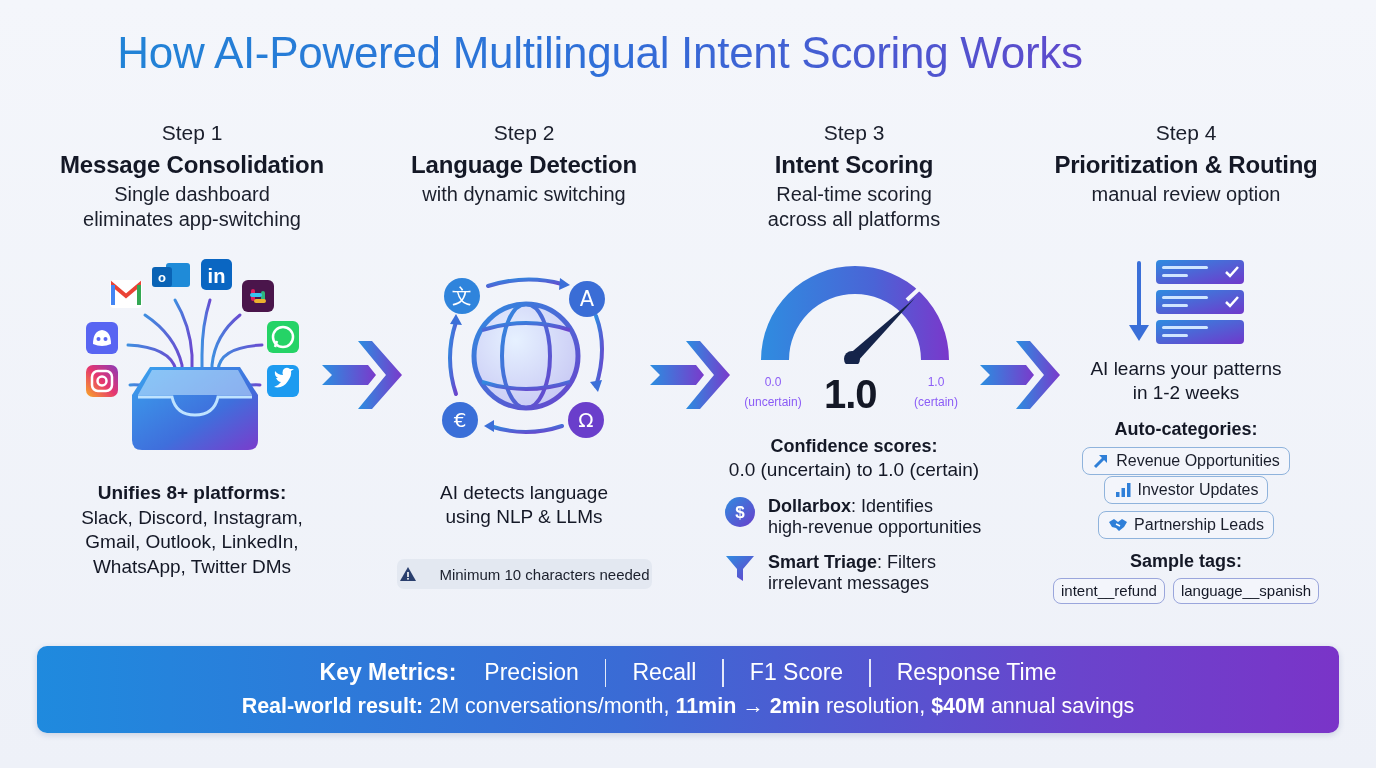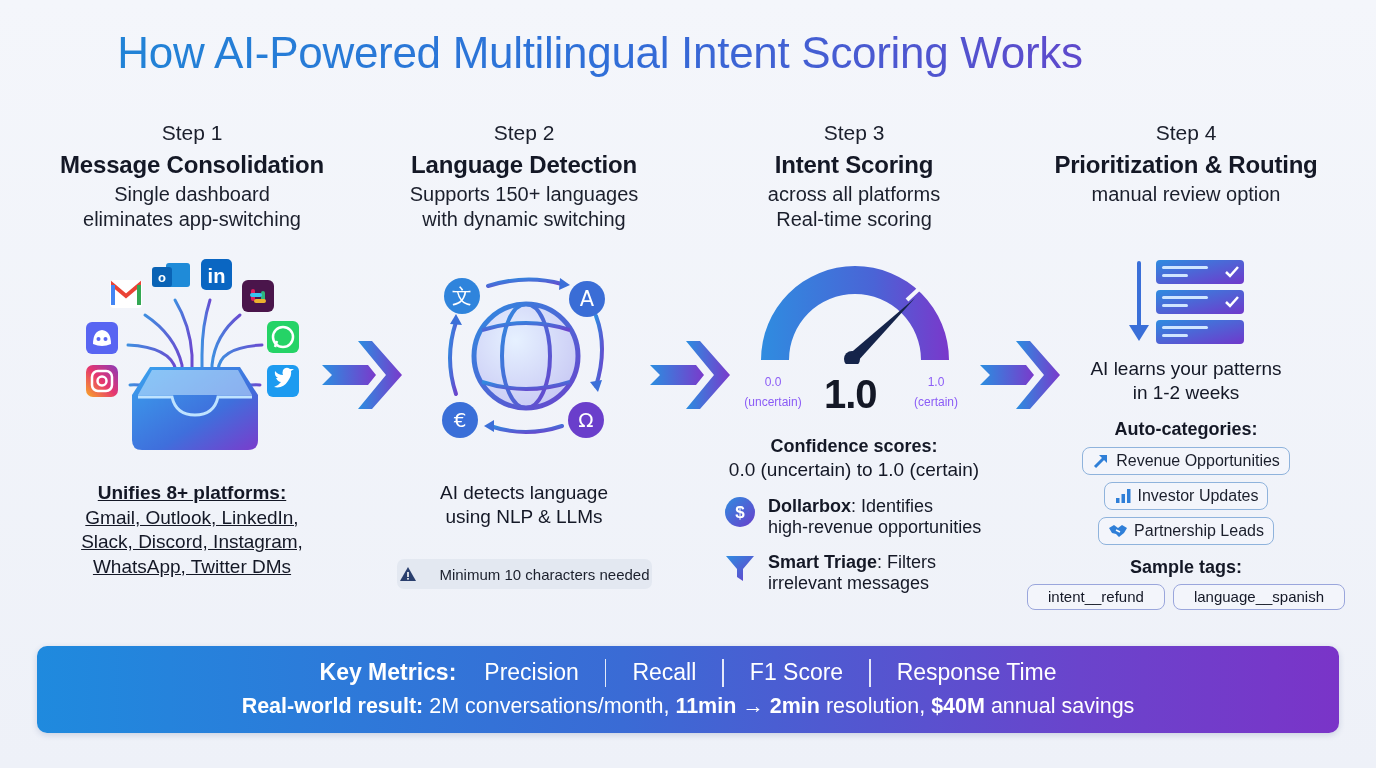--- a/index.html
+++ b/index.html
@@ -26,21 +26,21 @@
   .s4 { left: 1036px; width: 300px; }
 
   .arrow { position: absolute; width: 84px; height: 76px; }
   .a1 { left: 320px; top: 337px; }
   .a2 { left: 648px; top: 337px; }
   .a3 { left: 978px; top: 337px; }
 
   .abs { position: absolute; }
   .center-text { text-align: center; }
 
-  .platforms { left: 42px; top: 481px; width: 300px; font-size: 19px; line-height: 24.5px; text-decoration: underline; }
+  .platforms { left: 42px; top: 481px; width: 300px; font-size: 19px; line-height: 24.5px; }
   .platforms b { font-weight: 700; }
 
   .detect { left: 374px; top: 481px; width: 300px; font-size: 19px; line-height: 24px; }
   .warn {
     left: 397px; top: 559px; width: 255px; height: 30px; border-radius: 7px;
     background: #e3e8f1; font-size: 15px; color: #1b1f2c;
     display: flex; align-items: center; justify-content: center; gap: 22px;
   }
 
   .gauge-lbl { font-size: 12px; line-height: 20px; text-align: center; color: #8b5cf6; }
@@ -51,21 +51,21 @@
 
   .learn { left: 1036px; top: 357px; width: 300px; font-size: 19px; line-height: 24px; }
   .subhead { font-size: 18px; font-weight: 700; text-align: center; }
   .chip {
     display: inline-flex; align-items: center; gap: 6px;
     border: 1.5px solid #8fb3dc; border-radius: 8px; padding: 12px 9px;
     background: #f3f5fb; font-size: 16px; color: #1b1f2c; height: 28px;
   }
   .tag {
     display: inline-flex; align-items: center;
-    border: 1.5px solid #9aa6dc; border-radius: 8px; padding: 0 20px;
+    border: 1.5px solid #9aa6dc; border-radius: 8px; padding: 0 7px;
     background: #f3f5fb; font-size: 15px; height: 26px;
   }
 
   .banner {
     position: absolute; left: 37px; top: 646px; width: 1302px; height: 87px; border-radius: 10px;
     background: linear-gradient(90deg, #1f8ade 0%, #3a6bd5 45%, #6a44cc 80%, #7a34c8 100%);
     color: #fff; text-align: center; box-shadow: 0 2px 6px rgba(40,60,120,0.18);
   }
   .metrics-row { margin-top: 11px; font-size: 23px; line-height: 30px; display: flex; justify-content: center; align-items: flex-end; }
   .metrics-row .sep { display: inline-block; width: 1.5px; height: 28px; background: rgba(255,255,255,0.85); margin: 0 26px; }
@@ -79,28 +79,27 @@
 
 <div class="step s1">
   <div class="step-num">Step 1</div>
   <div class="step-title">Message Consolidation</div>
   <div class="step-desc">Single dashboard</div>
   <div class="step-desc">eliminates app-switching</div>
 </div>
 <div class="step s2">
   <div class="step-num">Step 2</div>
   <div class="step-title">Language Detection</div>
-  <div class="step-desc">Supports 150+ languages</div>
   <div class="step-desc">with dynamic switching</div>
 </div>
 <div class="step s3">
   <div class="step-num">Step 3</div>
   <div class="step-title">Intent Scoring</div>
+  <div class="step-desc">Real-time scoring</div>
   <div class="step-desc">across all platforms</div>
-  <div class="step-desc">Real-time scoring</div>
 </div>
 <div class="step s4">
   <div class="step-num">Step 4</div>
   <div class="step-title">Prioritization &amp; Routing</div>
   <div class="step-desc">manual review option</div>
 </div>
 
 <svg class="abs" style="left:80px;top:255px" width="230" height="205" viewBox="0 0 230 205">
   <defs>
     <linearGradient id="inboxG" x1="0" y1="0" x2="1" y2="1">
@@ -192,22 +191,22 @@
   <path d="M2 28 L48 28 L56 38 L48 48 L2 48 L12 38 Z" fill="url(#arG)"></path>
   <path d="M38 4 L52 4 L82 38 L52 72 L38 72 L66 38 Z" fill="url(#arG)"></path>
 </svg>
 <svg class="arrow a3" viewBox="0 0 84 76">
   <path d="M2 28 L48 28 L56 38 L48 48 L2 48 L12 38 Z" fill="url(#arG)"></path>
   <path d="M38 4 L52 4 L82 38 L52 72 L38 72 L66 38 Z" fill="url(#arG)"></path>
 </svg>
 
 <div class="abs platforms center-text">
   <div><b>Unifies 8+ platforms:</b></div>
+  <div>Slack, Discord, Instagram,</div>
   <div>Gmail, Outlook, LinkedIn,</div>
-  <div>Slack, Discord, Instagram,</div>
   <div>WhatsApp, Twitter DMs</div>
 </div>
 
 <svg class="abs" style="left:438px;top:268px" width="175" height="175" viewBox="0 0 175 175">
   <defs>
     <linearGradient id="globeG" x1="0" y1="0" x2="1" y2="1">
         <stop offset="0" stop-color="#2f8be0"></stop>
         <stop offset="1" stop-color="#6a44cc"></stop>
       </linearGradient>
     <radialGradient id="globeFill" cx="0.4" cy="0.35" r="0.7">
@@ -356,21 +355,21 @@
   <div>in 1-2 weeks</div>
   <div class="subhead" style="margin-top:12px">Auto-categories:</div>
   <div style="margin-top:6px">
     <div><span class="chip">
       <svg width="18" height="18" viewBox="0 0 18 18">
             <path d="M3 15 L14 4" stroke="#2f7fd8" stroke-width="3"></path>
             <path d="M7 3 L15 3 L15 11 Z" fill="#2f7fd8"></path>
           </svg>
       <span>Revenue Opportunities</span>
         </span></div>
-    <div style="margin-top:6px"><span class="chip">
+    <div style="margin-top:0"><span class="chip">
       <svg width="18" height="18" viewBox="0 0 18 18">
             <rect x="2" y="11" width="3.5" height="5" fill="#2f7fd8"></rect>
             <rect x="7.5" y="7" width="3.5" height="9" fill="#2f7fd8"></rect>
             <rect x="13" y="2" width="3.5" height="14" fill="#2f7fd8"></rect>
           </svg>
       <span>Investor Updates</span>
         </span></div>
     <div style="margin-top:6px"><span class="chip">
       <svg width="20" height="16" viewBox="0 0 20 16">
             <path d="M1 5 L6 2 L10 5 L14 2 L19 5 L16 10 L11 14 L8 11 L4 10 Z" fill="#2f7fd8"></path>

